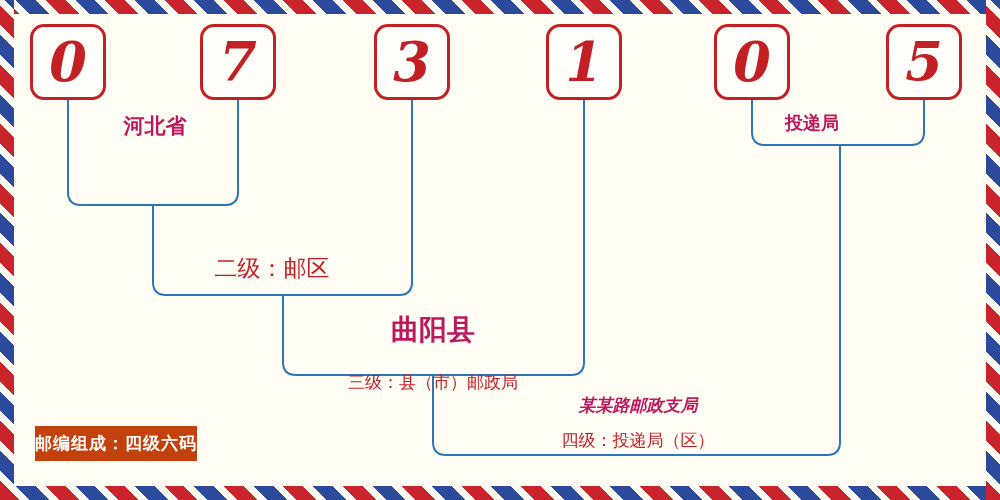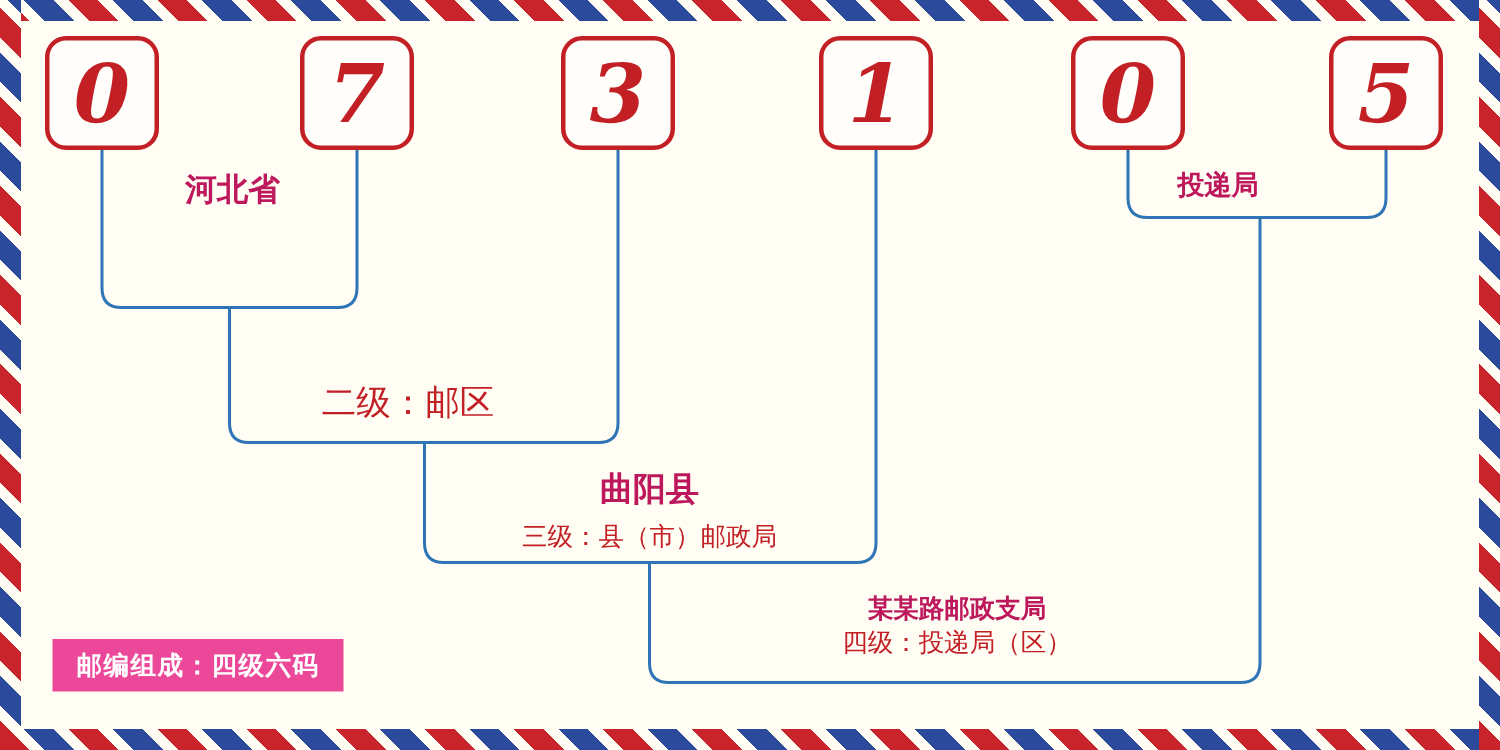--- a/index.html
+++ b/index.html
@@ -43,35 +43,35 @@
   .reddesc{color:#c32026;}
 
   #lv1{left:72px;top:112px;width:166px;}
   #lv1 .region{font-size:21px;margin-bottom:5px;}
   #lv1 .reddesc{font-size:17px;line-height:1.45;}
 
   #lv2{left:192px;top:253px;width:160px;}
   #lv2 .reddesc{font-size:23px;}
 
   #lv3{left:323px;top:311px;width:220px;}
-  #lv3 .region{font-size:22px;margin-bottom:5px;}
+  #lv3 .region{font-size:28px;margin-bottom:22px;}
   #lv3 .reddesc{font-size:17px;}
 
   #lv4{left:513px;top:394px;width:250px;}
-  #lv4 .region{font-size:17px;}
+  #lv4 .region{font-size:17px;margin-bottom:12px;font-style:italic;}
   #lv4 .reddesc{font-size:17px;}
 
   #delivery{left:736px;top:111px;width:152px;}
   #delivery .region{font-size:18px;}
 
   #badge{
     position:absolute;left:35px;top:426px;
-    background:#ec4899;color:#ffffff;
+    background:#c2410c;color:#ffffff;
     font-weight:bold;font-size:17px;
-    padding:6px 16px;letter-spacing:1px;
+    padding:6px 0;letter-spacing:1px;
     white-space:nowrap;
   }
 </style>
 </head>
 <body>
 
 <div class="canvas">
 
   <div class="stripe t"></div>
   <div class="stripe b"></div>

